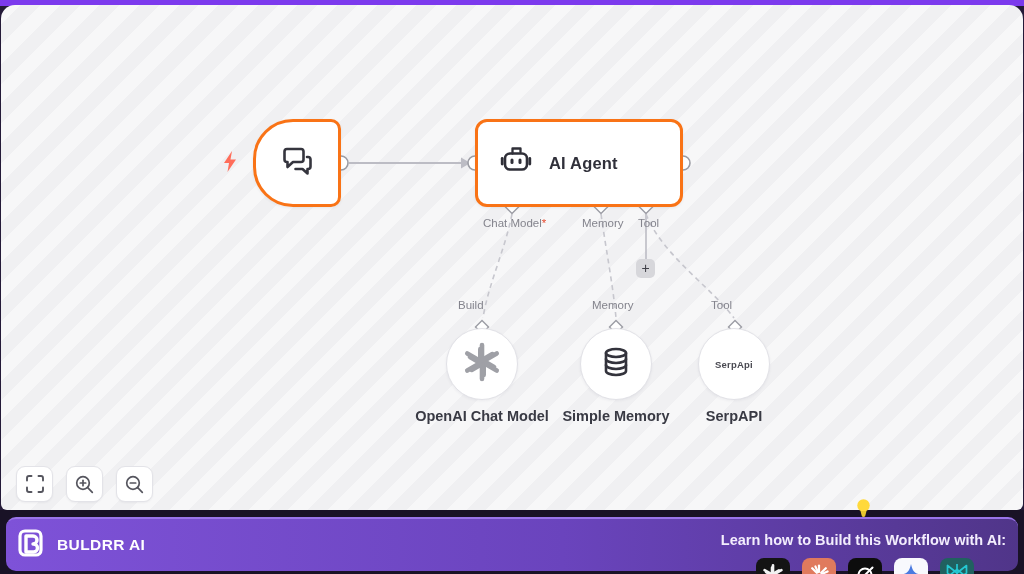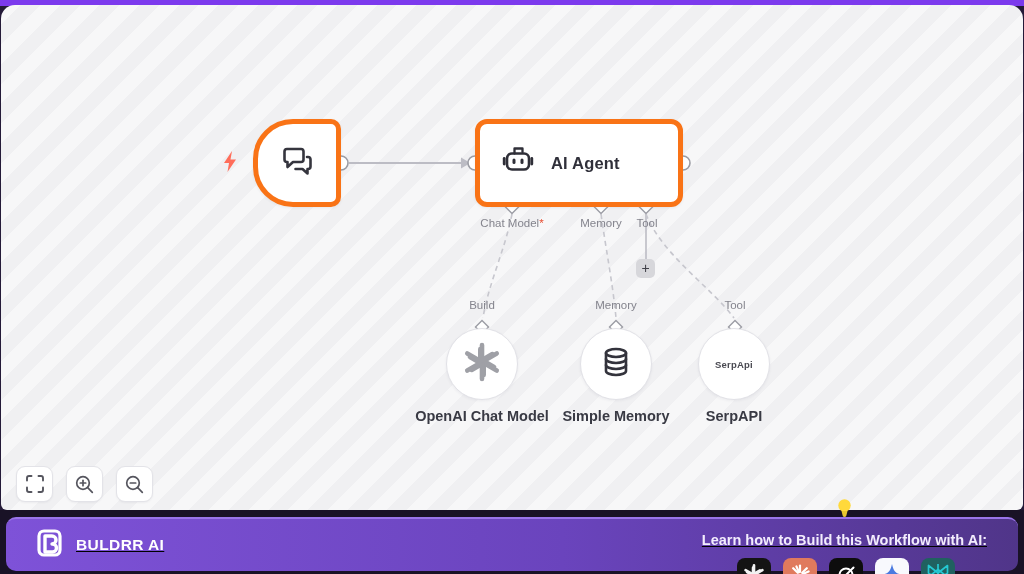--- a/index.html
+++ b/index.html
@@ -8,42 +8,42 @@
   .stage { position:relative; width:1024px; height:574px; background:#241a38; overflow:hidden; }
   .top-accent { position:absolute; top:0; left:0; right:0; height:6px; background:#7c3aed; }
   .canvas {
     position:absolute; top:5px; left:1px; right:1px; bottom:64px;
     border-radius:14px 14px 6px 6px;
     background:repeating-linear-gradient(135deg, #f7f7f8 0px, #f7f7f8 14px, #f0f0f2 14px, #f0f0f2 28px);
   }
   svg.edges { position:absolute; top:0; left:0; width:1024px; height:574px; pointer-events:none; }
 
   
-  .node { position:absolute; background:#ffffff; border:5px solid #f97316; box-shadow:0 1px 3px rgba(40,40,60,.07); }
+  .node { position:absolute; background:#ffffff; border:3px solid #f97316; box-shadow:0 1px 3px rgba(40,40,60,.07); }
   .trigger-node { left:253px; top:119px; width:88px; height:88px; border-radius:40px 10px 10px 40px; display:flex; align-items:center; justify-content:center; }
   .agent-node { left:475px; top:119px; width:208px; height:88px; border-radius:12px; display:flex; align-items:center; gap:16px; padding-left:21px; }
   .agent-title { font-size:16.5px; font-weight:700; color:#30303a; letter-spacing:.2px; }
   .node-caption { position:absolute; text-align:center; font-size:14.5px; font-weight:600; color:#393a44; line-height:17px; }
   .trigger-caption { left:197px; top:216px; width:200px; }
-  .port-label { position:absolute; text-align:center; font-size:11.5px; color:#84848d; }
+  .port-label { position:absolute; font-size:11.5px; color:#84848d;margin-left:16px; }
   .req { color:#e84e32; }
   .bolt { position:absolute; left:221px; top:150px; }
   .circle-node { position:absolute; width:72px; height:72px; border-radius:50%; background:#fff; border:1px solid #e2e2e7; box-shadow:0 1px 3px rgba(40,40,60,.06); display:flex; align-items:center; justify-content:center; }
   .serpapi-text { font-size:9.5px; font-weight:600; color:#4a4a52; letter-spacing:.2px; }
   .plus-btn { position:absolute; left:636px; top:259px; width:19px; height:19px; border-radius:5px; background:#d7d7db; border:none; color:#3f3f47; font-size:14px; line-height:17px; text-align:center; cursor:pointer; font-family:"Liberation Sans",sans-serif; }
 
   
   .ctl-btn { position:absolute; top:466px; width:37px; height:36px; background:#fff; border:1px solid #e3e3e8; border-radius:9px; box-shadow:0 1px 2px rgba(40,40,60,.05); display:flex; align-items:center; justify-content:center; cursor:pointer; }
   .ctl-fit { left:16px; } .ctl-zin { left:66px; } .ctl-zout { left:116px; }
 
   
   .footer { position:absolute; left:0; right:0; bottom:0; height:64px; background:#191226; }
   .footer-bar { position:absolute; left:6px; right:6px; top:7px; bottom:3px; border-radius:10px;
     background:linear-gradient(90deg,#7e52d8 0%, #6a44bd 55%, #503589 100%);
-    border-top:2px solid #9a74ea; display:flex; align-items:center; justify-content:space-between; padding:0 31px;text-decoration:underline; }
+    border-top:2px solid #9a74ea; display:flex; align-items:center; justify-content:space-between; padding:0 12px; }
   .brand { display:flex; align-items:center; gap:9px; }
   .brand-name { color:#ffffff; font-size:15.5px; font-weight:800; letter-spacing:.4px; }
   .promo { display:flex; align-items:center; gap:10px;flex-direction:column; }
   .promo-text { color:#f3edfd; font-size:14.5px; font-weight:600; }
   .tiles { display:flex; align-items:center; gap:12px; margin-left:4px; }
   .tile { width:34px; height:34px; border-radius:8px; display:flex; align-items:center; justify-content:center; cursor:pointer; }
   .tile-openai { background:#141414; color:#f2f2f2; }
   .tile-claude { background:#e07a5d; color:#fff; }
   .tile-grok { background:#0d0d0d; color:#fff; }
   .tile-gemini { background:#f8f9fd; color:#4a7ae0; }

